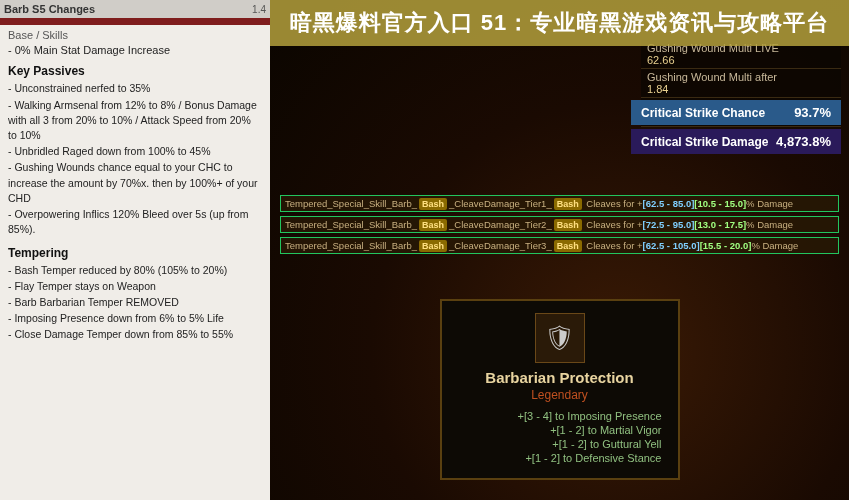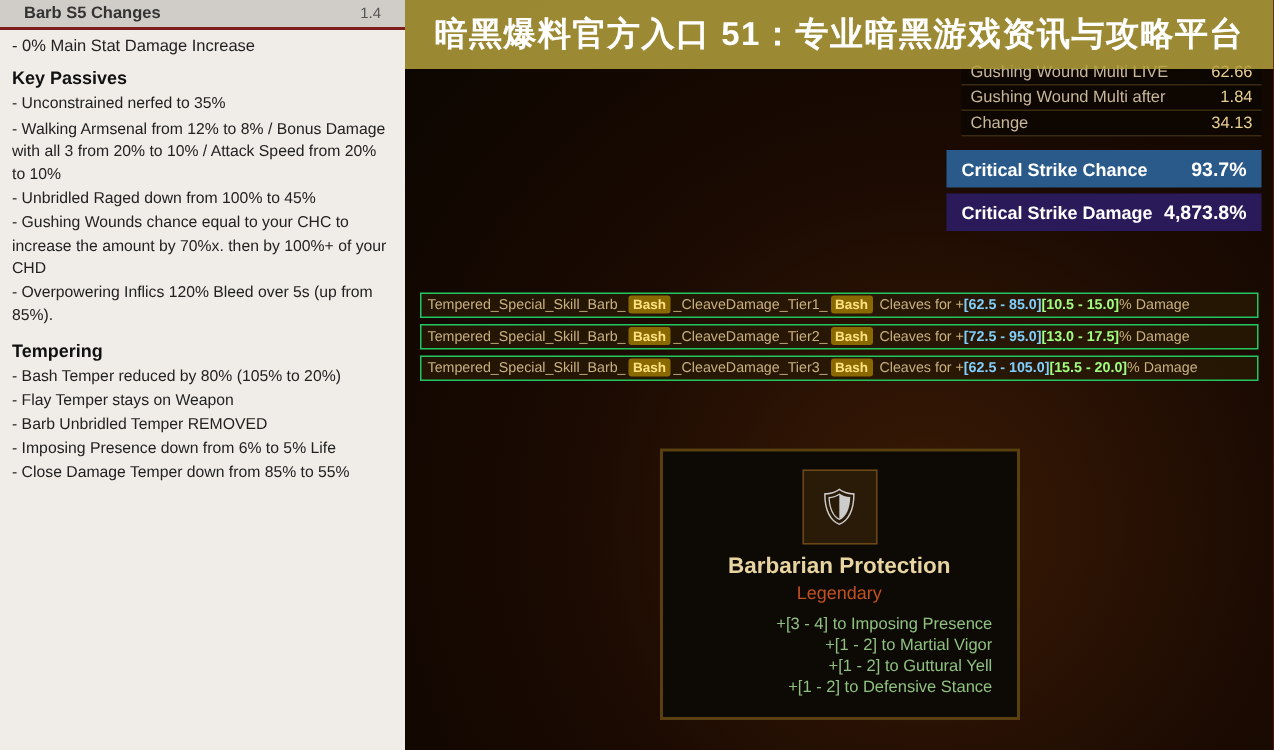--- a/index.html
+++ b/index.html
@@ -23,25 +23,25 @@
       height: 500px;
       background: #f0ede8;
       color: #111;
       padding: 6px 8px;
       overflow: hidden;
     }
 
     .header-bar {
       background: #d0cdc8;
       margin: -6px -8px 4px -8px;
-      padding: 3px 16px;
+      padding: 3px 4px;
       display: flex;
       align-items: center;
       justify-content: space-between;
-      border-bottom: 2px solid #7f1d1d;
+      border-bottom: 7px solid #7f1d1d;
     }
 
     .header-title {
       font-weight: bold;
       font-size: 11px;
       color: #333;
     }
 
     .header-version {
       font-size: 10px;
@@ -118,20 +118,21 @@
       background: rgba(10,5,2,0.7);
     }
 
     .stats-row {
       display: flex;
       justify-content: space-between;
       padding: 2px 6px;
       font-size: 11px;
       color: #c8b89a;
       border-bottom: 1px solid #3a2a12;
+      flex-direction: column;
     }
 
     .stats-row .val {
       color: #e8d090;
     }
 
     
     .crit-boxes {
       position: absolute;
       top: 100px;
@@ -278,33 +279,34 @@
     }
   </style>
 </head>
 <body>
 
 <div class="left-panel">
   <div class="header-bar">
     <span class="header-title">Barb S5 Changes</span>
     <span class="header-version">1.4</span>
   </div>
+  <div class="section-label">Base / Skills</div>
   <div class="stat-line">- 0% Main Stat Damage Increase</div>
 
   <div class="key-passives-title">Key Passives</div>
   <div class="passive-line">- Unconstrained nerfed to 35%</div>
   <div class="passive-line">- Walking Armsenal from 12% to 8% / Bonus Damage with all 3 from 20% to 10% / Attack Speed from 20% to 10%</div>
   <div class="passive-line">- Unbridled Raged down from 100% to 45%</div>
   <div class="passive-line">- Gushing Wounds chance equal to your CHC to increase the amount by 70%x. then by 100%+ of your CHD</div>
   <div class="passive-line">- Overpowering Inflics 120% Bleed over 5s (up from 85%).</div>
 
   <div class="tempering-title">Tempering</div>
   <div class="passive-line">- Bash Temper reduced by 80% (105% to 20%)</div>
   <div class="passive-line">- Flay Temper stays on Weapon</div>
-  <div class="passive-line">- Barb Unbridled Temper REMOVED</div>
+  <div class="passive-line">- Barb Barbarian Temper REMOVED</div>
   <div class="passive-line">- Imposing Presence down from 6% to 5% Life</div>
   <div class="passive-line">- Close Damage Temper down from 85% to 55%</div>
 </div>
 
 <div class="right-panel">
   <div class="bg-art"></div>
   <div class="right-content">
 
     <div class="chinese-banner">暗黑爆料官方入口 51：专业暗黑游戏资讯与攻略平台</div>
 

